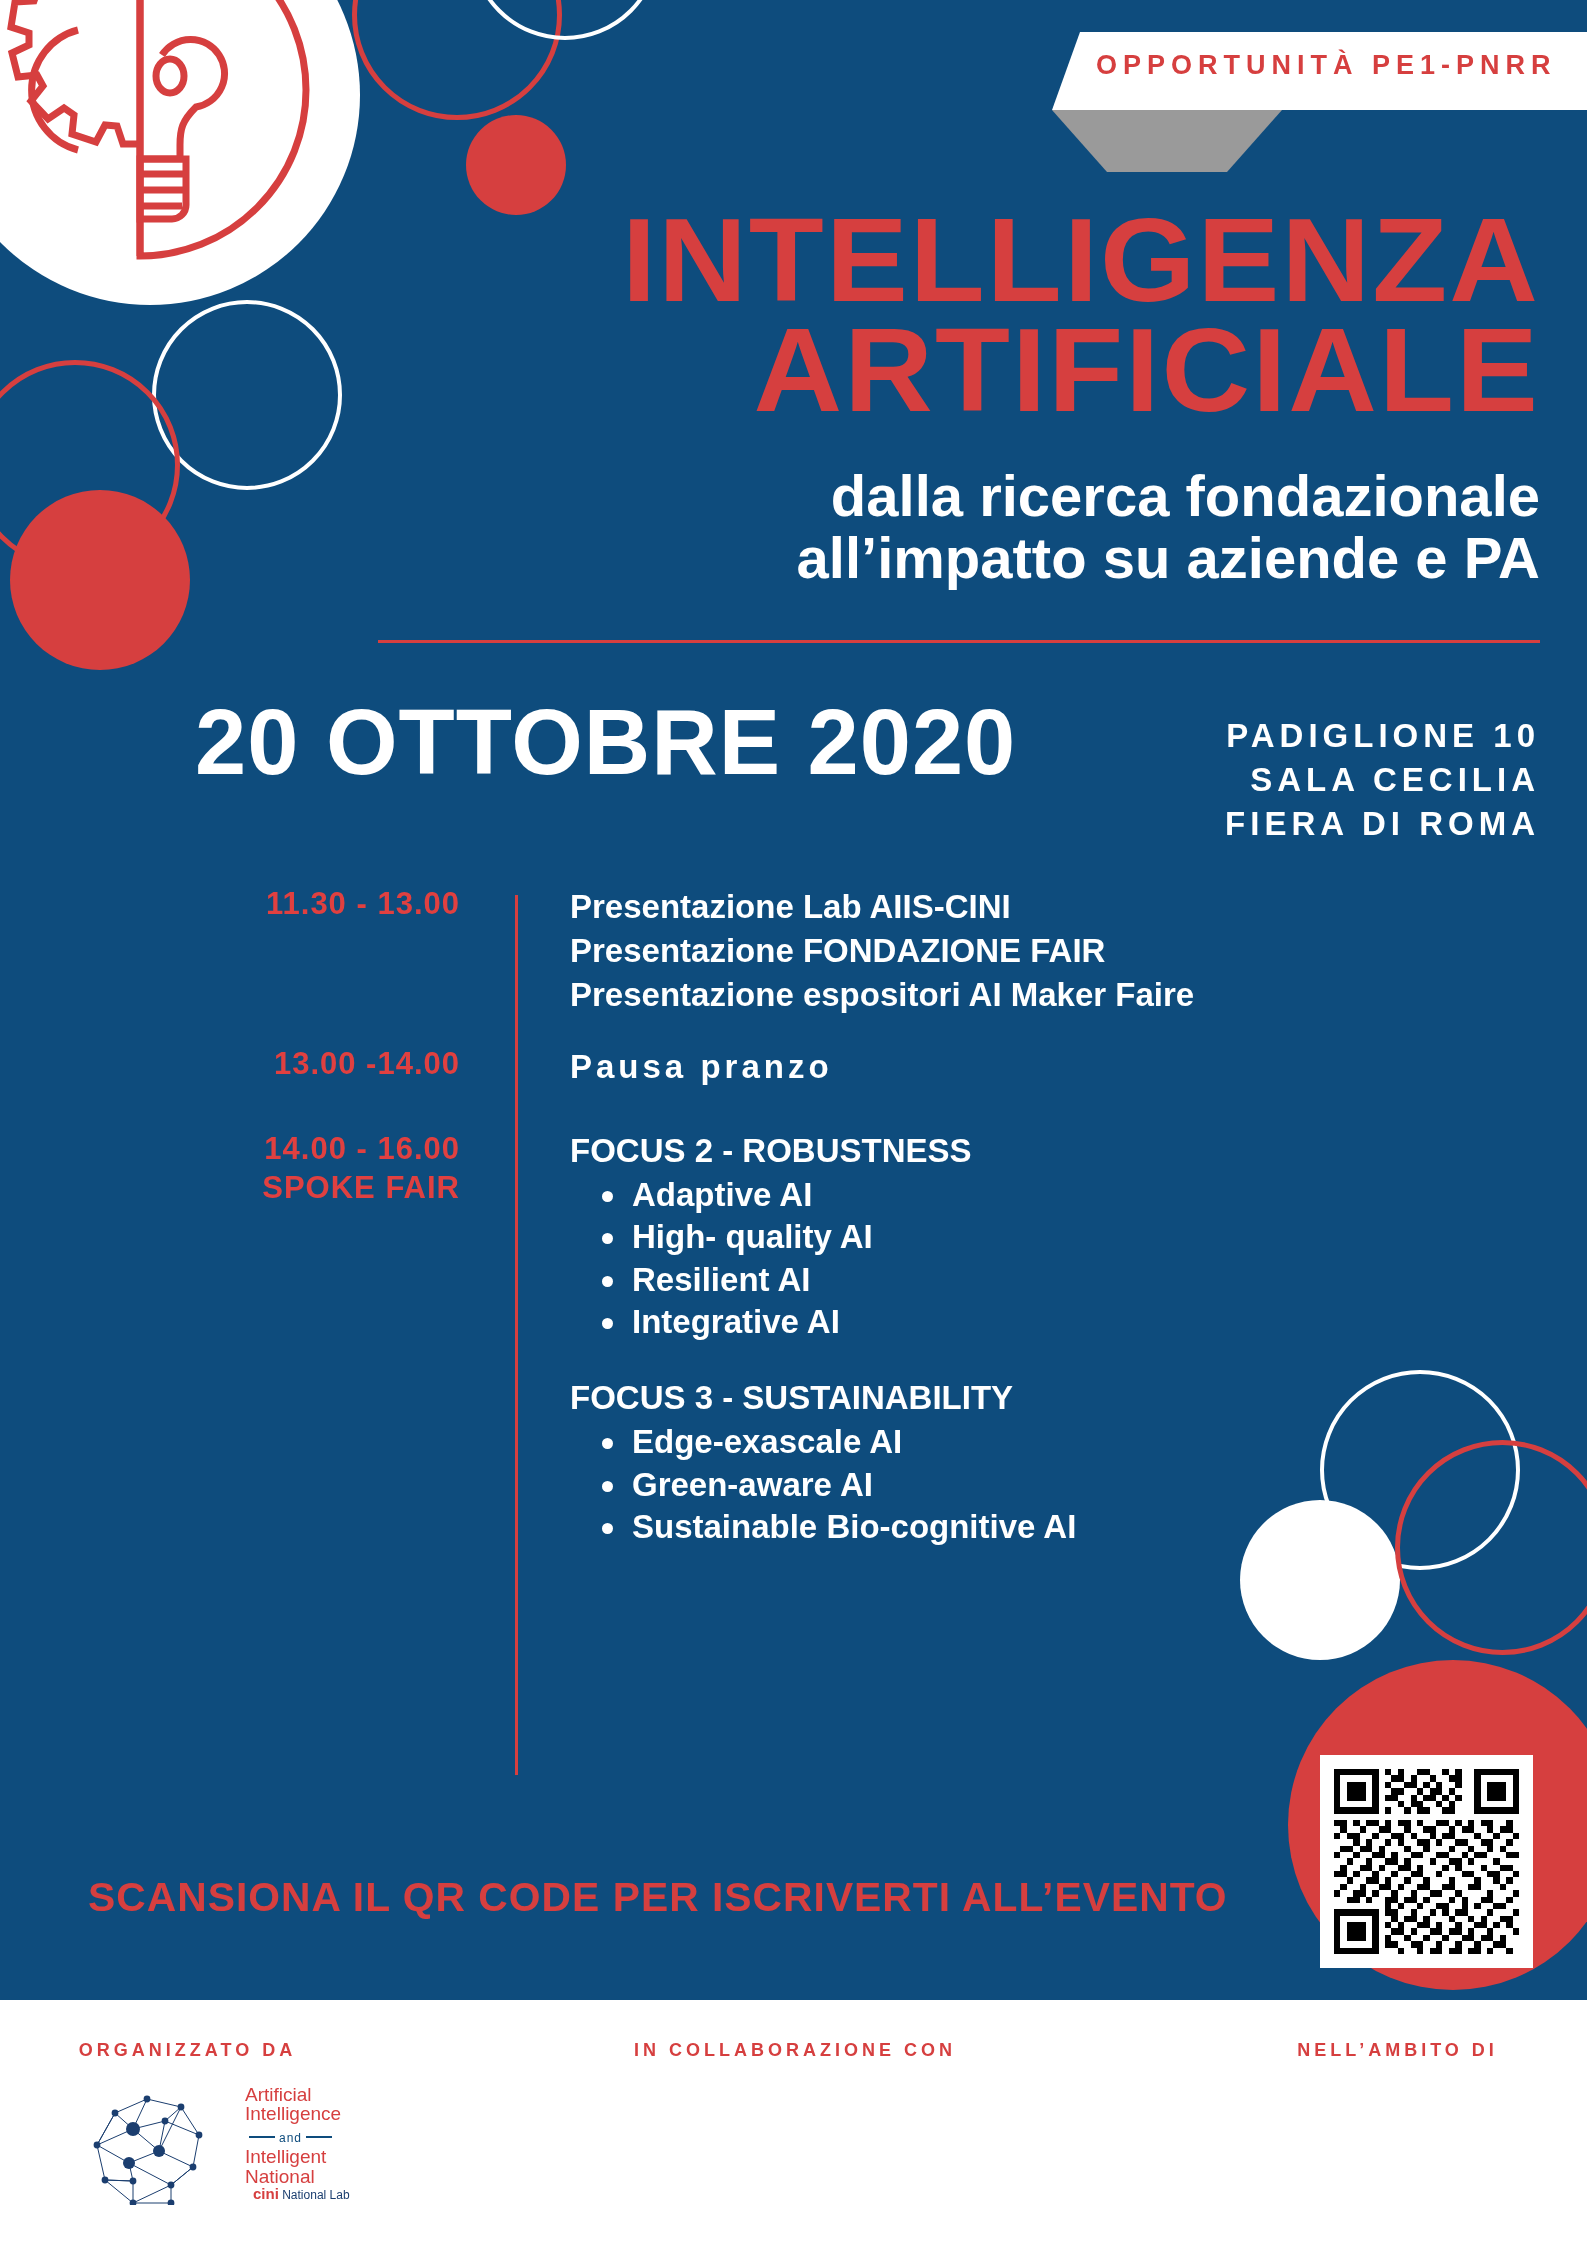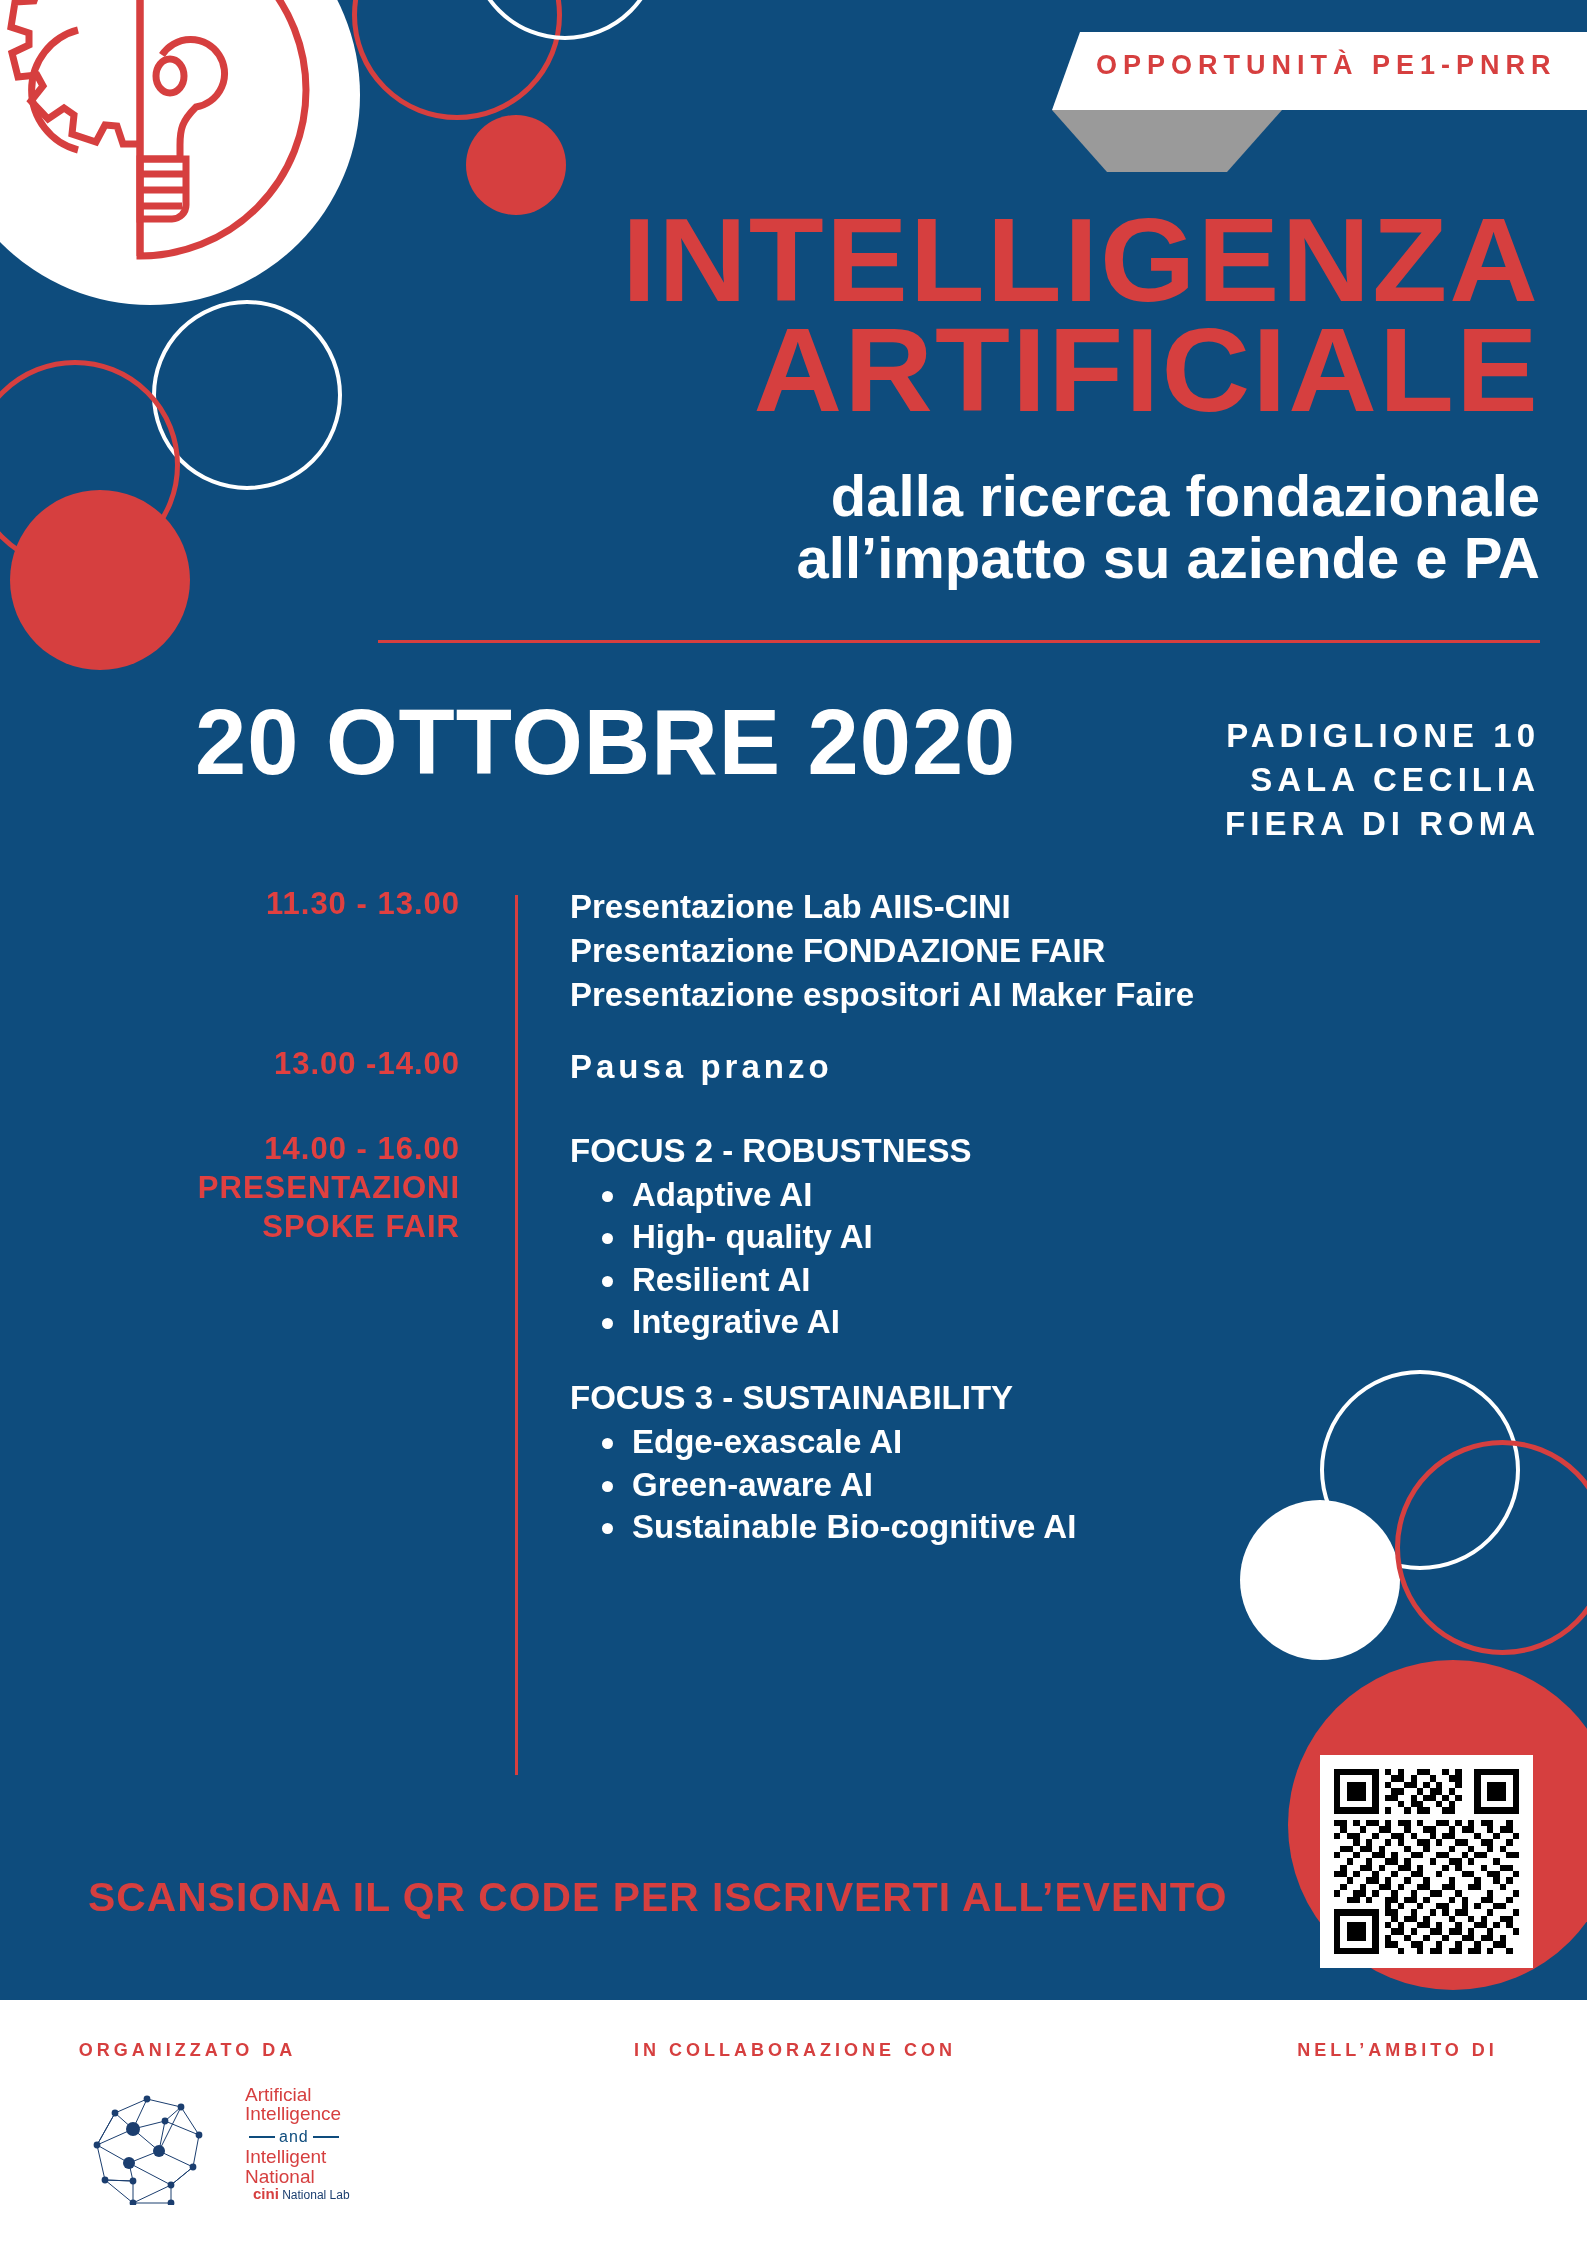--- a/index.html
+++ b/index.html
@@ -69,21 +69,21 @@
   .footer{position:absolute;left:0;top:2000px;width:1587px;height:245px;background:#ffffff;}
   .flabel{position:absolute;color:#d63f3f;font-size:18px;font-weight:bold;letter-spacing:4px;text-align:center;}
   .fcol1{left:0px;top:40px;width:375px;}
   .fcol2{left:430px;top:40px;width:730px;}
   .fcol3{left:1210px;top:40px;width:375px;}
 
   
   .aiis{position:absolute;left:75px;top:85px;width:230px;height:120px;}
   .aiis-txt{position:absolute;left:170px;top:0px;width:140px;color:#d63f3f;
             font-size:19px;line-height:1.02;font-family:"Liberation Sans",sans-serif;}
-  .aiis-and{font-size:16px;color:#0e4c7d;letter-spacing:1px;}
+  .aiis-and{font-size:12px;color:#0e4c7d;letter-spacing:1px;}
   .aiis-and-line{display:inline-block;width:26px;height:2px;background:#0e4c7d;vertical-align:middle;margin:0 4px;}
   .aiis-lab{position:absolute;left:178px;top:100px;font-size:12px;color:#1b3e6f;white-space:nowrap;}
   .aiis-cini{color:#d63f3f;font-weight:bold;font-size:15px;}
 </style>
 </head>
 <body>
 
 <div class="poster">
 
   <div class="blue-panel">
@@ -154,21 +154,20 @@
       <div class="srow" style="top:160px;">
         <div class="stime">13.00 -14.00</div>
         <div class="sbody spaced">
           <div>Pausa pranzo</div>
         </div>
       </div>
 
       <div class="srow" style="top:245px;">
         <div class="stime">
           <div>14.00 - 16.00</div>
-          <div>PRESENTAZIONI</div>
           <div>SPOKE FAIR</div>
         </div>
         <div class="sbody" style="line-height:1.28;">
 
 
           <div class="focus-block">
             <div class="focus-title">FOCUS 2 - ROBUSTNESS</div>
             <ul class="focus-list">
               <li>Adaptive AI</li>
               <li>High- quality AI</li>

